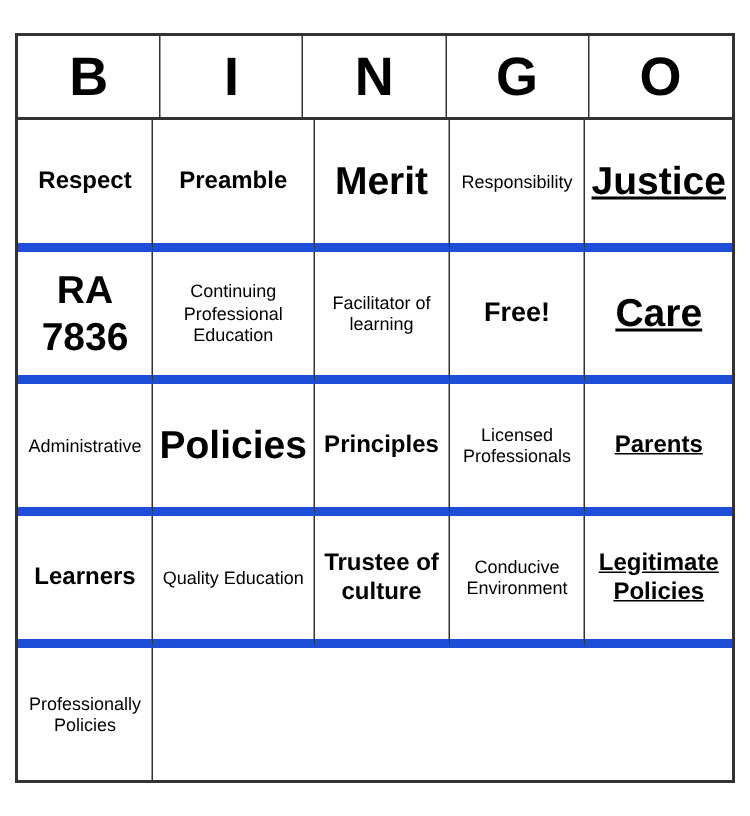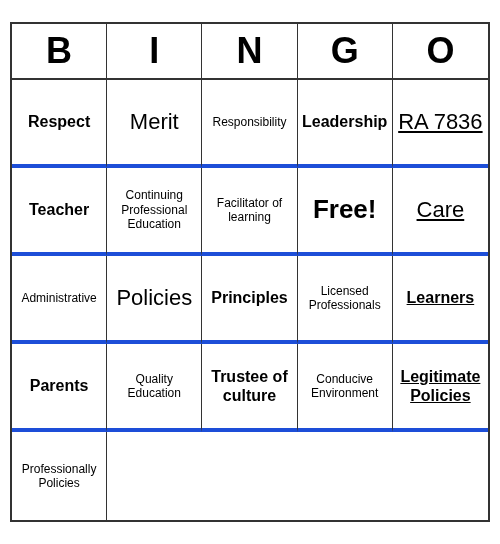--- a/index.html
+++ b/index.html
@@ -30,70 +30,70 @@
       border-right: 1px solid #333;
     }
     .bingo-letter:last-child { border-right: none; }
     .bingo-grid {
       display: grid;
       grid-template-columns: repeat(5, 1fr);
       grid-template-rows: repeat(5, 1fr);
     }
     .bingo-cell {
       border-right: 1px solid #333;
-      border-bottom: 4px solid #1d4ed8;
+      border-bottom: 6px solid #1d4ed8;
       display: flex;
       align-items: center;
       justify-content: center;
       text-align: center;
       padding: 4px;
       min-height: 88px;
     }
     .bingo-cell:nth-child(5n) { border-right: none; text-decoration: underline; }
     .bingo-cell:nth-child(n+21) { border-bottom: none; }
     .cell-text {
       font-size: 12px;
       line-height: 1.2;
     }
-    .cell-text.large { font-size: 22px; font-weight: normal; }
+    .cell-text.large { font-size: 26px; font-weight: bold; }
     .cell-text.medium-normal { font-size: 16px; font-weight: bold; }
     .cell-text.free {
-      font-size: 26px;
+      font-size: 18px;
       font-weight: bold;
     }
   </style>
 </head>
 <body>
 
 <div class="bingo-card">
   <div class="bingo-header">
   <div class="bingo-letter">B</div>
       <div class="bingo-letter">I</div>
       <div class="bingo-letter">N</div>
       <div class="bingo-letter">G</div>
       <div class="bingo-letter">O</div>
     </div>
   <div class="bingo-grid">
   <div class="bingo-cell">
         <span class="cell-text medium-normal">Respect</span>
       </div>
       <div class="bingo-cell">
+        <span class="cell-text medium-normal">Preamble</span>
+      </div>
+      <div class="bingo-cell">
         <span class="cell-text large">Merit</span>
       </div>
       <div class="bingo-cell">
         <span class="cell-text">Responsibility</span>
       </div>
       <div class="bingo-cell">
-        <span class="cell-text medium-normal">Leadership</span>
+        <span class="cell-text large">Justice</span>
       </div>
       <div class="bingo-cell">
         <span class="cell-text large">RA 7836</span>
-      </div>
-      <div class="bingo-cell">
-        <span class="cell-text medium-normal">Teacher</span>
       </div>
       <div class="bingo-cell">
         <span class="cell-text">Continuing Professional Education</span>
       </div>
       <div class="bingo-cell">
         <span class="cell-text">Facilitator of learning</span>
       </div>
       <div class="bingo-cell">
         <span class="cell-text free">Free!</span>
       </div>
@@ -106,24 +106,24 @@
       <div class="bingo-cell">
         <span class="cell-text large">Policies</span>
       </div>
       <div class="bingo-cell">
         <span class="cell-text medium-normal">Principles</span>
       </div>
       <div class="bingo-cell">
         <span class="cell-text">Licensed Professionals</span>
       </div>
       <div class="bingo-cell">
-        <span class="cell-text medium-normal">Learners</span>
+        <span class="cell-text medium-normal">Parents</span>
       </div>
       <div class="bingo-cell">
-        <span class="cell-text medium-normal">Parents</span>
+        <span class="cell-text medium-normal">Learners</span>
       </div>
       <div class="bingo-cell">
         <span class="cell-text">Quality Education</span>
       </div>
       <div class="bingo-cell">
         <span class="cell-text medium-normal">Trustee of culture</span>
       </div>
       <div class="bingo-cell">
         <span class="cell-text">Conducive Environment</span>
       </div>

